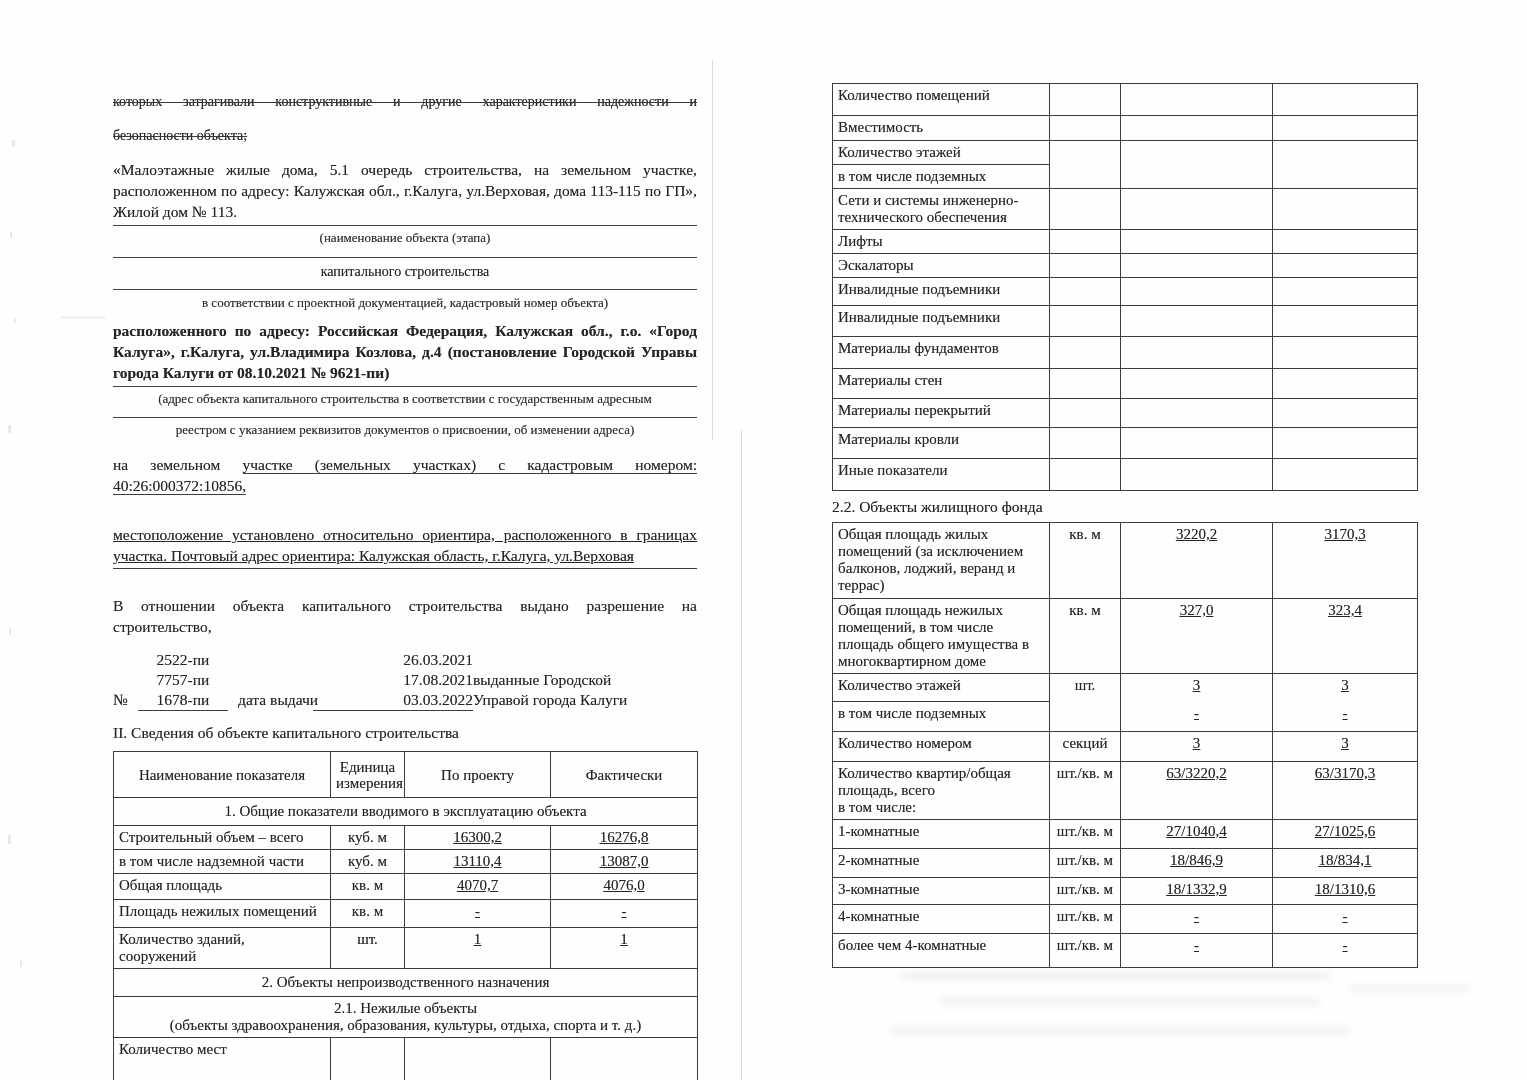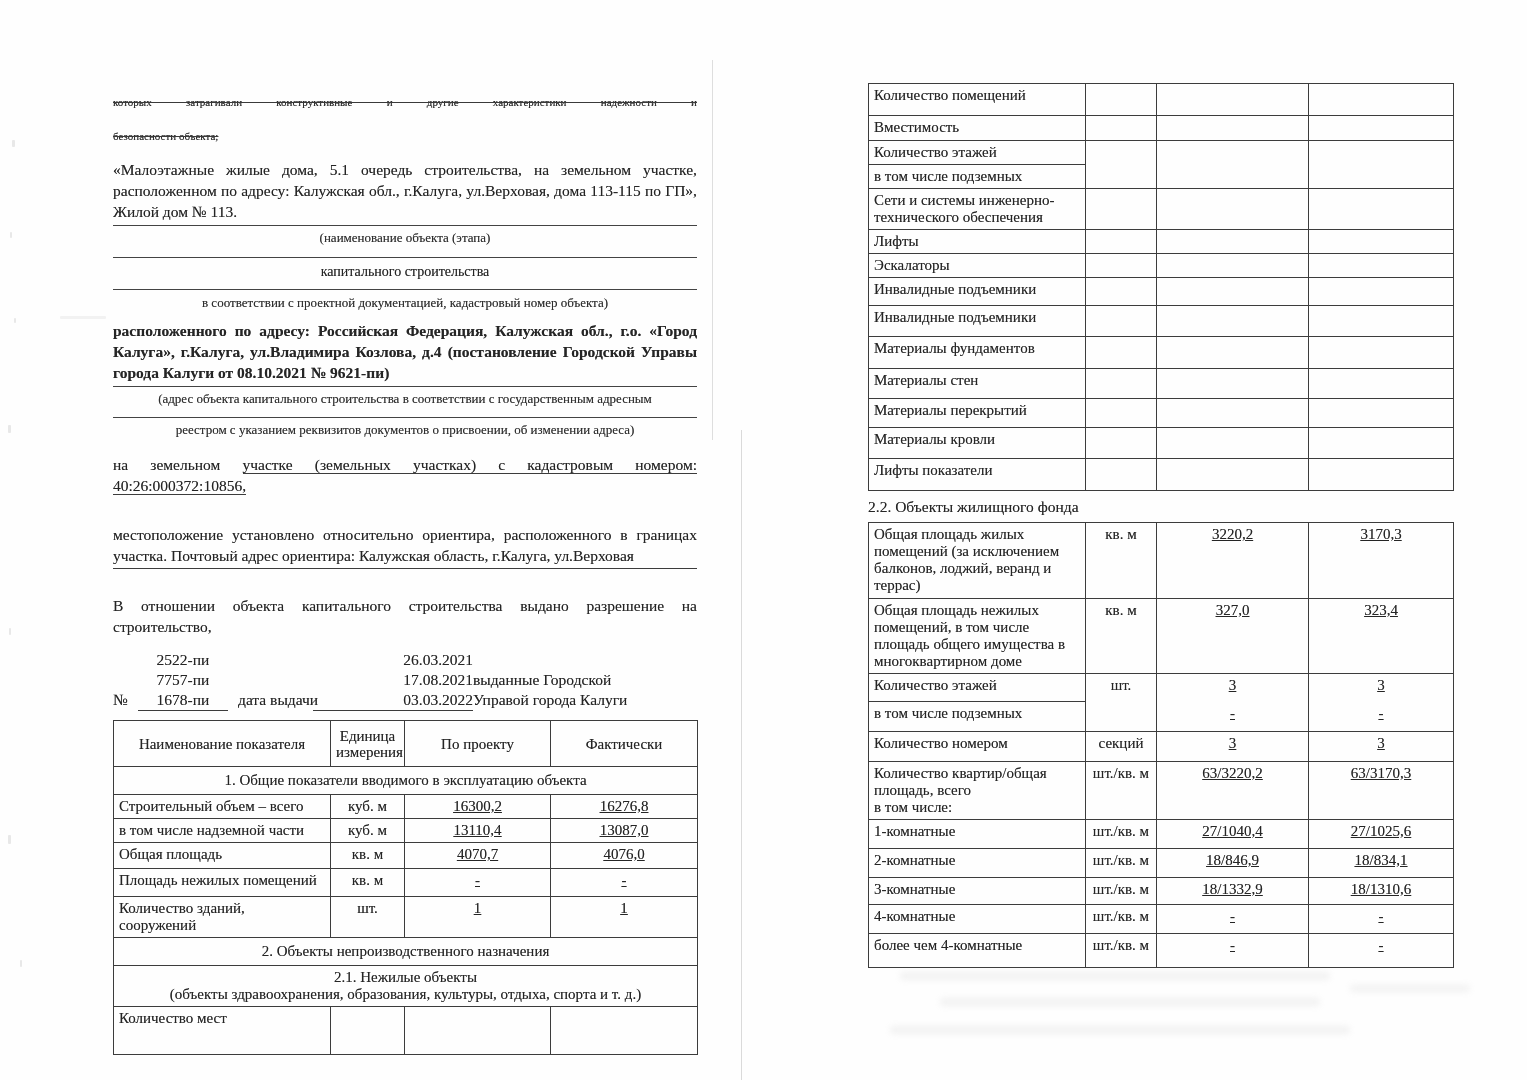--- a/index.html
+++ b/index.html
@@ -9,21 +9,21 @@
     font-family:"Liberation Serif","DejaVu Serif",serif;
     color:#252525;
     -webkit-font-smoothing:antialiased;
   }
   .scan-text{text-shadow:0 0 .5px rgba(20,20,20,.45);}
   
   .left-col{position:absolute;left:113px;top:92px;width:584px;}
   .para{font-size:15.5px;line-height:21px;text-align:justify;}
   .jlast{text-align:justify;text-align-last:justify;}
   .strike{text-decoration:line-through;text-decoration-thickness:1.4px;text-decoration-color:#3a3a3a;}
-  .strike-block div{font-size:11px;line-height:20px;}
+  .strike-block div{font-size:14px;line-height:20px;}
   .strike-block .l1{margin-bottom:14px;}
   .rule{border-bottom:1.6px solid #434343;height:1px;}
   .caption{font-size:13px;line-height:15px;text-align:center;color:#2e2e2e;}
   .cap-mid{font-size:14px;text-align:center;}
   .uline{border-bottom:1.6px solid #3c3c3c;}
   .permit-grid{display:grid;grid-template-columns:25px 90px 85px 160px 1fr;font-size:15.5px;line-height:20px;}
   .pg-num{text-align:center;}
   .pg-date{text-align:right;}
   .pg-lbl{white-space:nowrap;}
   .sec-title{font-size:15.5px;margin:0;}
@@ -35,21 +35,21 @@
   .tbl-right{width:585px;}
   .tbl-right col.c1{width:217px}.tbl-right col.c2{width:71px}.tbl-right col.c3{width:152px}.tbl-right col.c4{width:145px}
   th.hdr{ text-align:center;vertical-align:middle;line-height:16px;}
   td.band{text-align:center;vertical-align:middle;}
   td.unit{text-align:center;}
   td.val{text-align:center;text-decoration:underline;}
   td.no-bb{border-bottom:none;}
   td.no-bt{border-top:none;}
   .preline{white-space:pre-line;}
   
-  .right-col{position:absolute;left:868px;top:83px;width:585px;}
+  .right-col{position:absolute;left:832px;top:83px;width:585px;}
   .band-22{font-size:15.5px;text-align:left;padding:7px 0 6px 0;}
   
   .fold{position:absolute;background:#c6c6c6;width:1px;}
   .fold2{position:absolute;background:#dedede;width:1px;}
   .speck{position:absolute;background:#9a9a9a;opacity:.22;border-radius:1px;}
   .smudge{position:absolute;background:#a9a9a9;filter:blur(3px);opacity:.14;border-radius:4px;}
 </style>
 </head>
 <body>
 
@@ -73,21 +73,21 @@
 
   <div class="para" style="margin-top:10px;font-weight:bold;">расположенного по адресу: Российская Федерация, Калужская обл., г.о. «Город Калуга», г.Калуга, ул.Владимира Козлова, д.4 (постановление Городской Управы города Калуги от 08.10.2021  № 9621-пи)</div>
 
   <div class="rule" style="margin-top:2px;"></div>
   <div class="caption" style="margin-top:4px;">(адрес объекта капитального строительства в соответствии с государственным адресным</div>
   <div class="rule" style="margin-top:10px;"></div>
   <div class="caption" style="margin-top:4px;">реестром с указанием реквизитов документов о присвоении, об изменении адреса)</div>
 
   <div class="para" style="margin-top:17px;"><span>на земельном </span><span class="uline">участке (земельных участках) с кадастровым номером: 40:26:000372:10856,</span></div>
 
-  <div style="margin-top:28px;">
+  <div style="margin-top:28px;text-decoration:underline;">
     <div class="para jlast">местоположение установлено относительно ориентира, расположенного в границах</div>
     <div class="para uline" style="padding-bottom:2px;">участка. Почтовый адрес ориентира: Калужская область, г.Калуга, ул.Верховая</div>
   </div>
 
   <div class="para" style="margin-top:26px;">В отношении объекта капитального строительства выдано разрешение на строительство,</div>
 
   <div class="permit-grid" style="margin-top:13px;">
     <div></div>
     <div class="pg-num">2522-пи</div>
     <div></div>
@@ -100,20 +100,21 @@
     <div class="pg-date">17.08.2021</div>
     <div>выданные Городской</div>
 
     <div>№</div>
     <div class="pg-num uline">1678-пи</div>
     <div class="pg-lbl" style="padding-left:10px;">дата выдачи</div>
     <div class="pg-date uline">03.03.2022</div>
     <div>Управой города Калуги</div>
   </div>
 
+  <div class="sec-title" style="margin-top:13px;">II. Сведения об объекте капитального строительства</div>
 
   <table class="tbl-left">
     <colgroup>
         <col class="c1">
         <col class="c2">
         <col class="c3">
         <col class="c4">
       </colgroup>
     <tbody>
         <tr style="height:46px;">
@@ -253,21 +254,21 @@
           <td></td>
           <td></td>
     </tr>
     <tr style="height:31px;">
       <td>Материалы кровли</td>
       <td></td>
           <td></td>
           <td></td>
     </tr>
     <tr style="height:32px;">
-      <td>Лифты показатели</td>
+      <td>Иные показатели</td>
       <td></td>
           <td></td>
           <td></td>
     </tr>
   </tbody>
     </table>
 
   <div class="band-22">2.2. Объекты жилищного фонда</div>
 
   <table class="tbl-right">

